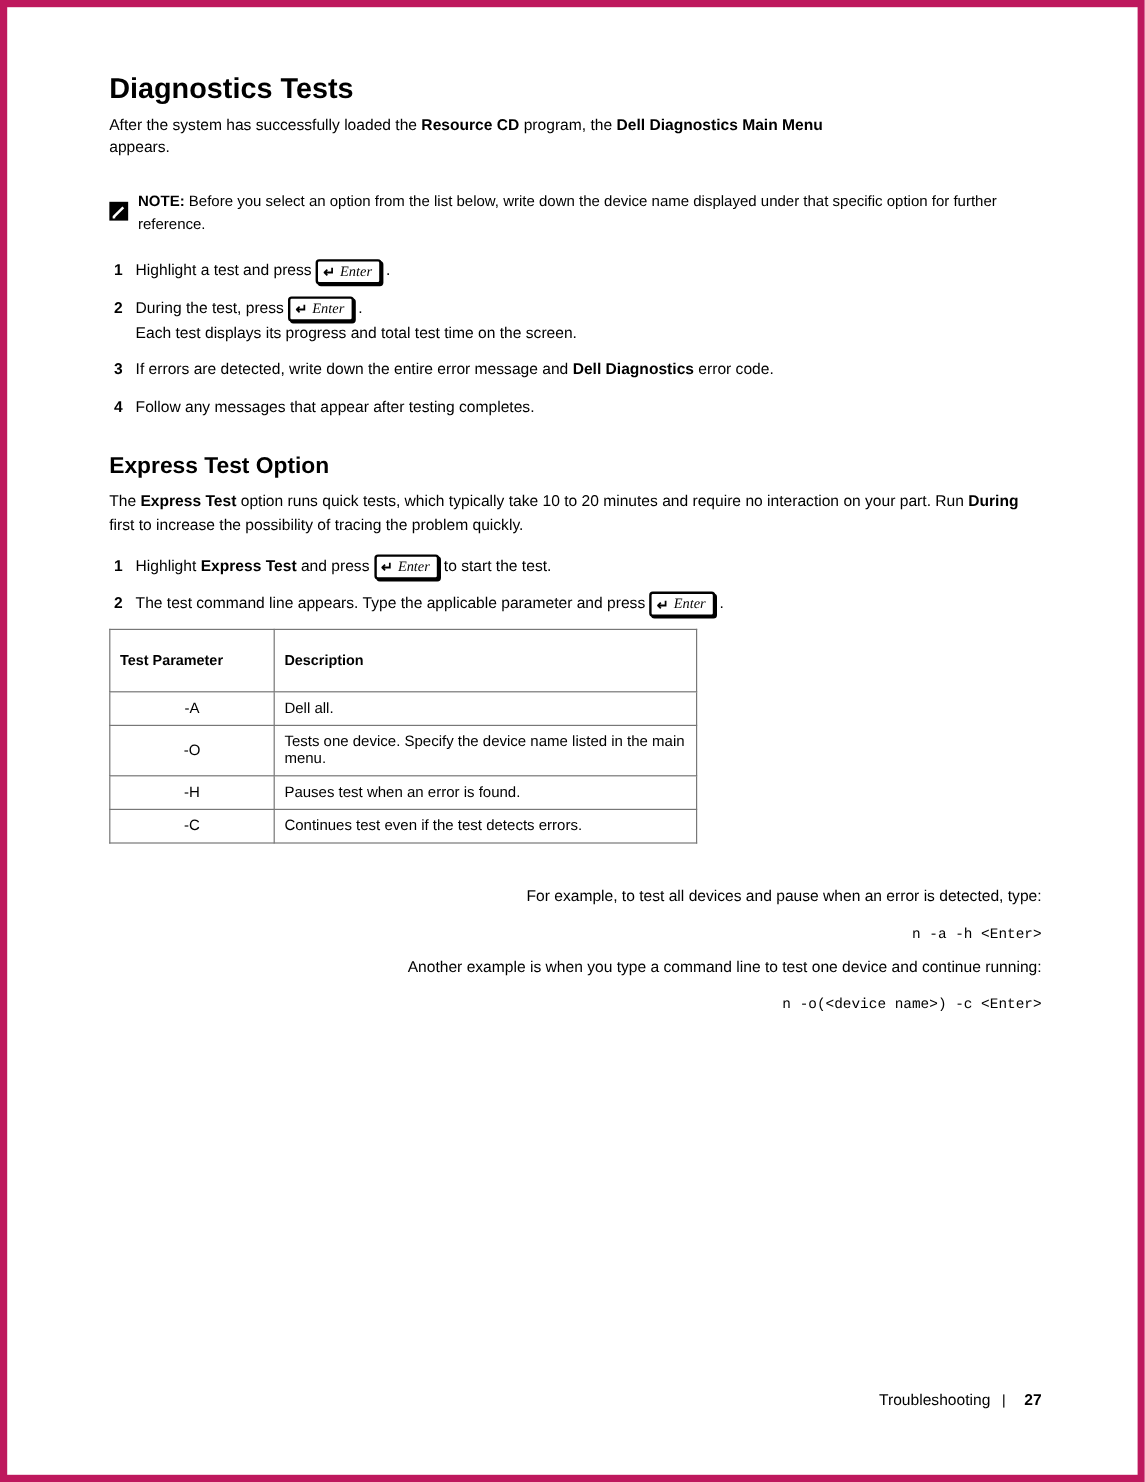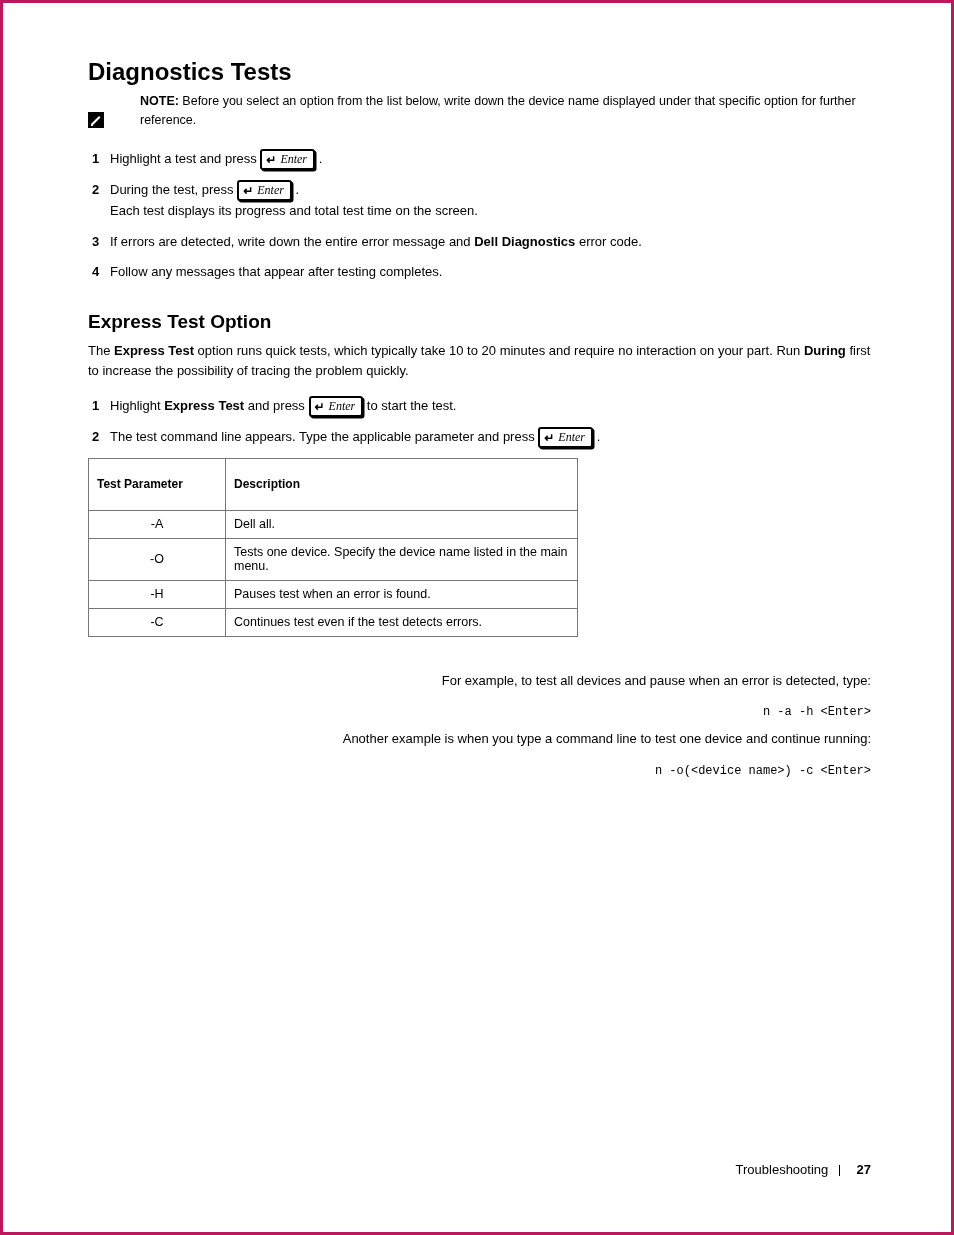--- a/index.html
+++ b/index.html
@@ -7,41 +7,40 @@
     padding: 0;
     background: #fff;
     color: #000;
     font-family: Arial, Helvetica, sans-serif;
   }
   .page {
     width: 954px;
     height: 1235px;
     position: relative;
     box-sizing: border-box;
-    border: 3px solid #be185d;
+    border: 6px solid #be185d;
     margin: 0 auto;
     padding: 55px 80px 0 85px;
   }
   h1 {
     font-family: Arial, Helvetica, sans-serif;
     font-weight: bold;
     font-size: 24px;
     margin: 0 0 6px 0;
   }
   .sub {
     font-size: 13px;
     margin: 0 0 26px 0;
     line-height: 1.45;
   }
   .note {
     display: flex;
-    align-items: flex-end;
+    align-items: center;
     margin-bottom: 18px;
     font-size: 12.5px;
-    gap: 28px;
   }
   .note-icon {
     flex: none;
     width: 16px;
     margin-right: 8px;
     margin-top: -1px;
   }
   .note-text {
     line-height: 1.55;
   }
@@ -160,20 +159,24 @@
     vertical-align: middle;
     margin: 0 5px 0 7px;
   }
   b { font-weight: bold; }
 </style>
 </head>
 <body>
 <div class="page">
 
 <h1>Diagnostics Tests</h1>
+<p class="sub">
+  <span>After the system has successfully loaded the </span><b>Resource CD</b><span> program, the </span><b>Dell Diagnostics Main Menu</b><br>
+  <span> appears.</span>
+</p>
 
 <div class="note">
   <span class="note-icon">
     <svg viewBox="0 0 16 16" width="16" height="16">
           <rect x="0" y="0" width="16" height="16" fill="#000"></rect>
           <path d="M3 12 L11 4 L12.5 5.5 L4.5 13.5 L3 14 Z" fill="#fff"></path>
           <rect x="3" y="12.2" width="2" height="1.8" fill="#fff"></rect>
         </svg>
   </span>
   <span class="note-text">

